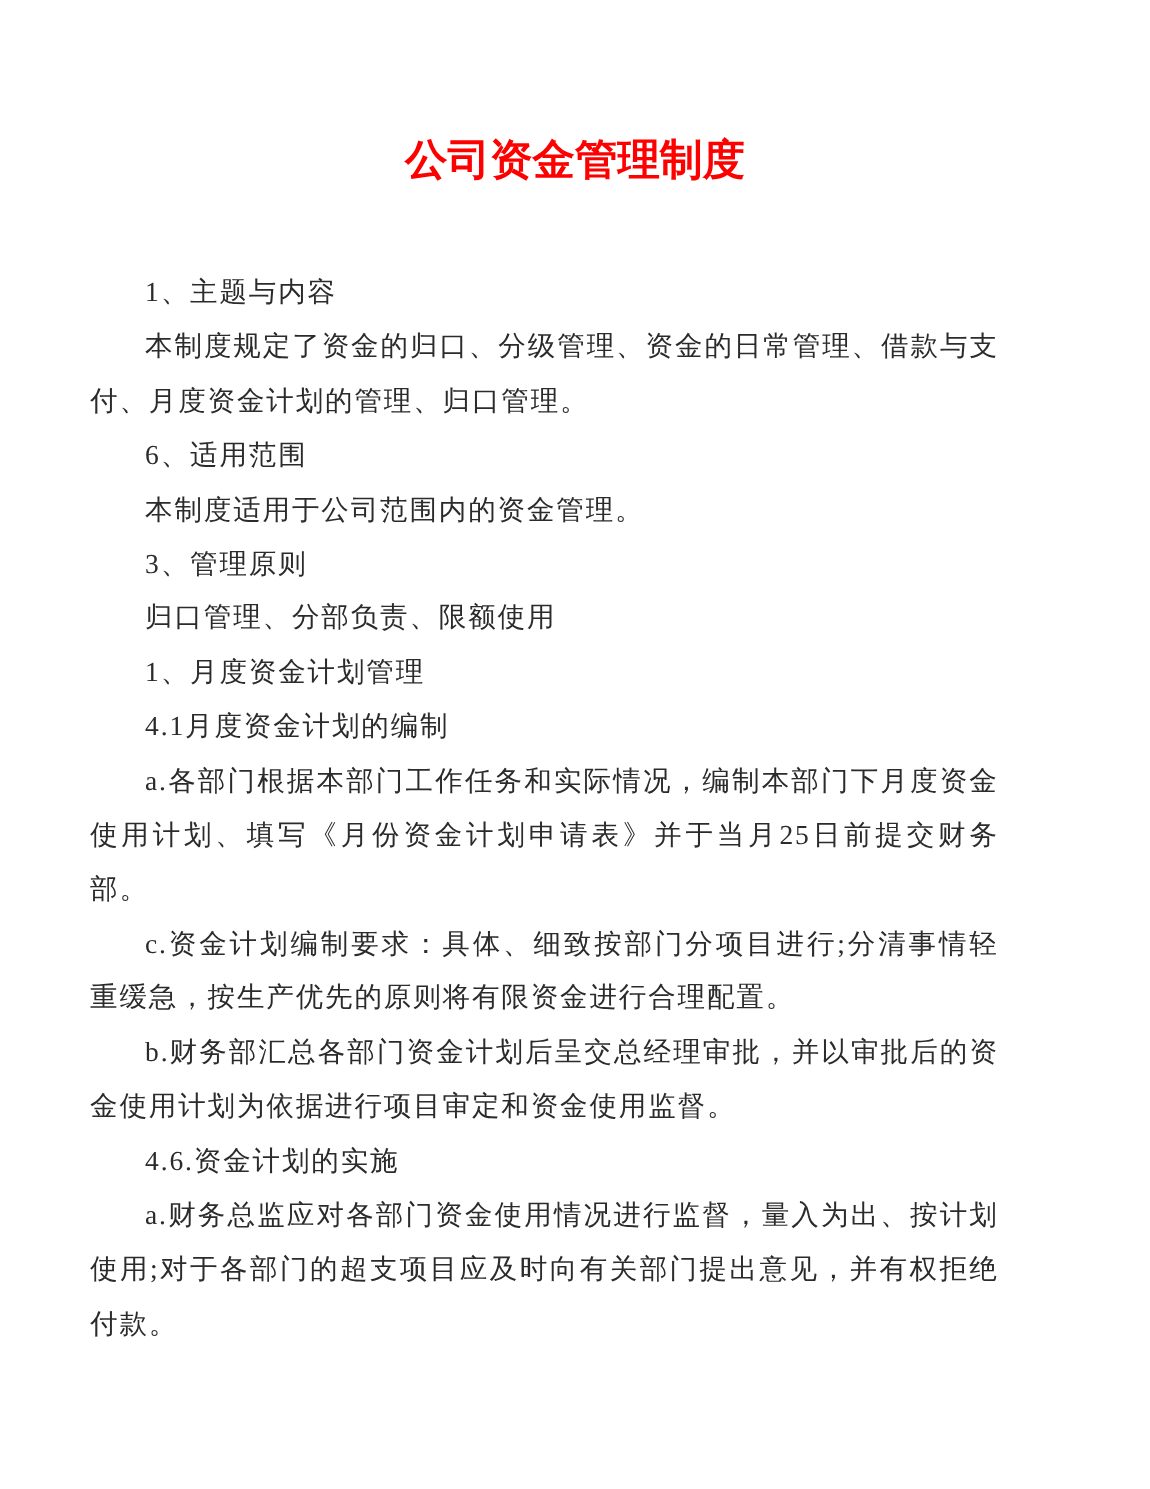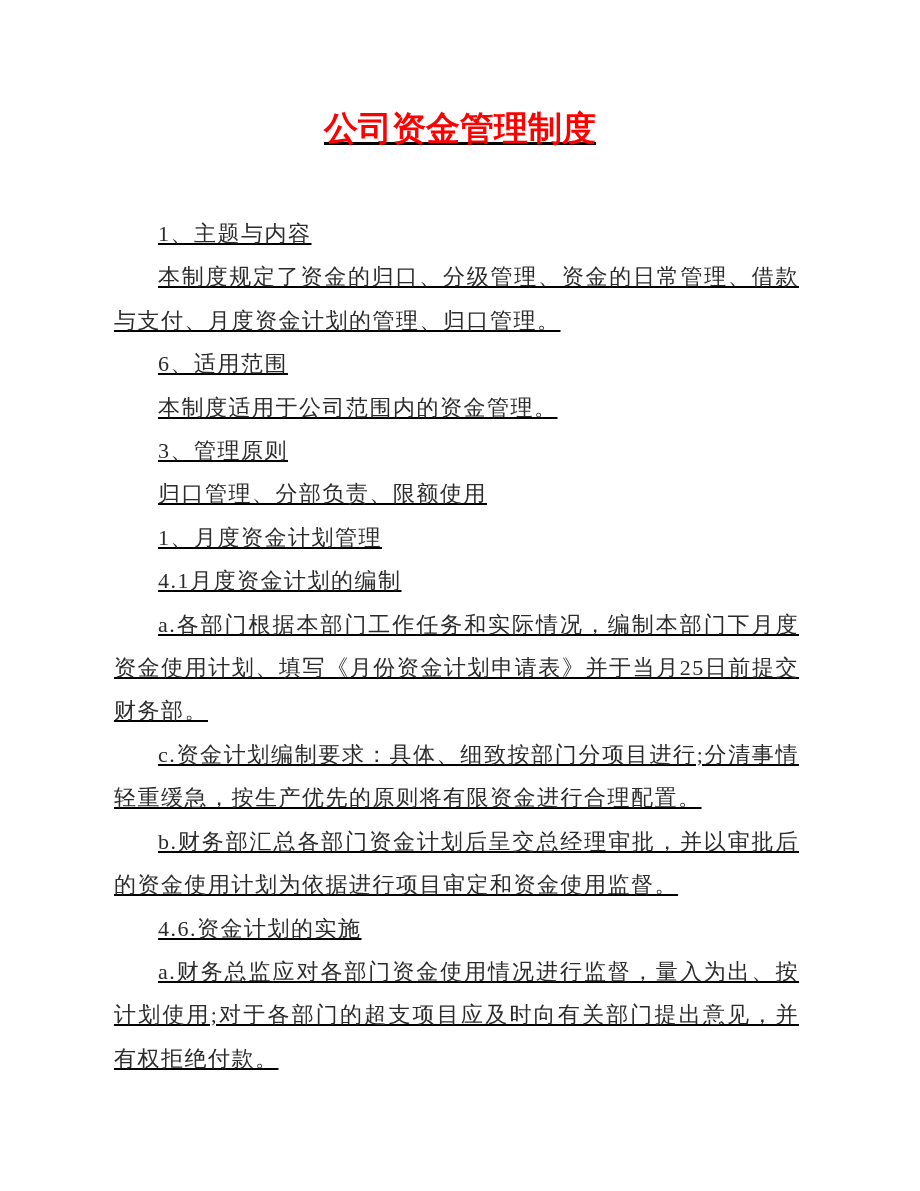--- a/index.html
+++ b/index.html
@@ -7,35 +7,34 @@
     padding: 0;
     background: #ffffff;
   }
   .page {
     position: relative;
     width: 920px;
     height: 1102px;
     background: #ffffff;
     overflow: hidden;
     font-family: "Liberation Serif", serif;
-    text-decoration: underline;
   }
   .doc-title {
     margin: 0;
     padding-top: 106px;
     text-align: center;
     font-family: "Liberation Sans", sans-serif;
     font-weight: bold;
     font-size: 34px;
     line-height: 44px;
     color: #fe0000;
     letter-spacing: 0px;
   }
   .doc-body {
-    margin: 62px 121px 0 114px;
+    margin: 62px 121px 0 72px;
     font-size: 22px;
     line-height: 43.4px;
     letter-spacing: 1.5px;
     color: #2b2b2b;
     text-align: justify;
   }
   .doc-body p {
     margin: 0;
     padding: 0;
     text-indent: 2em;

